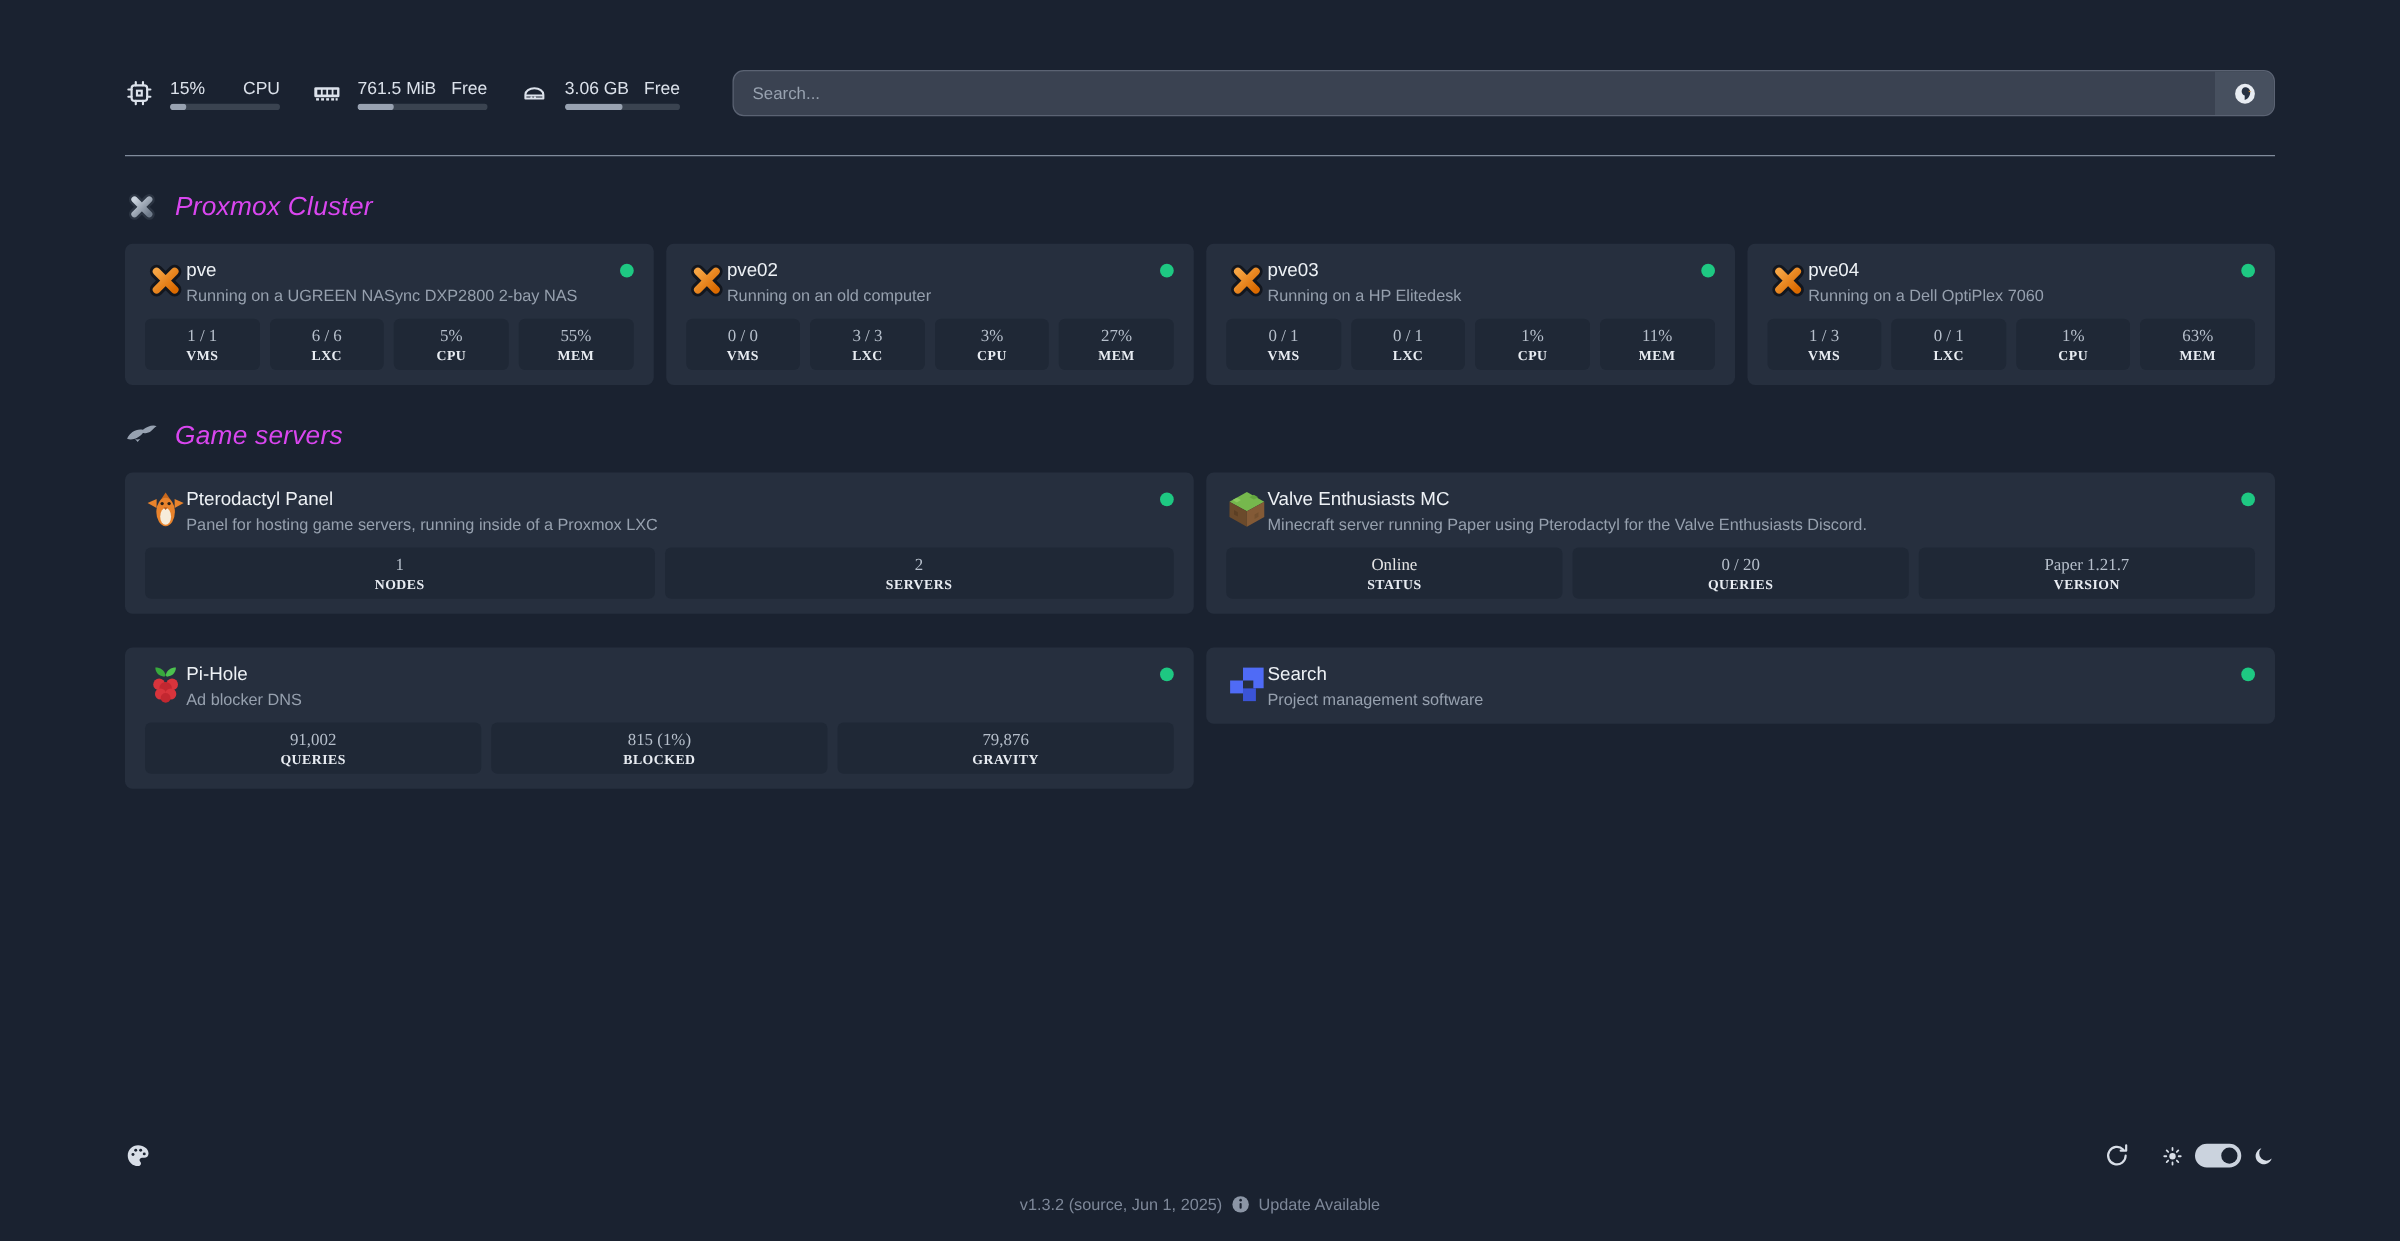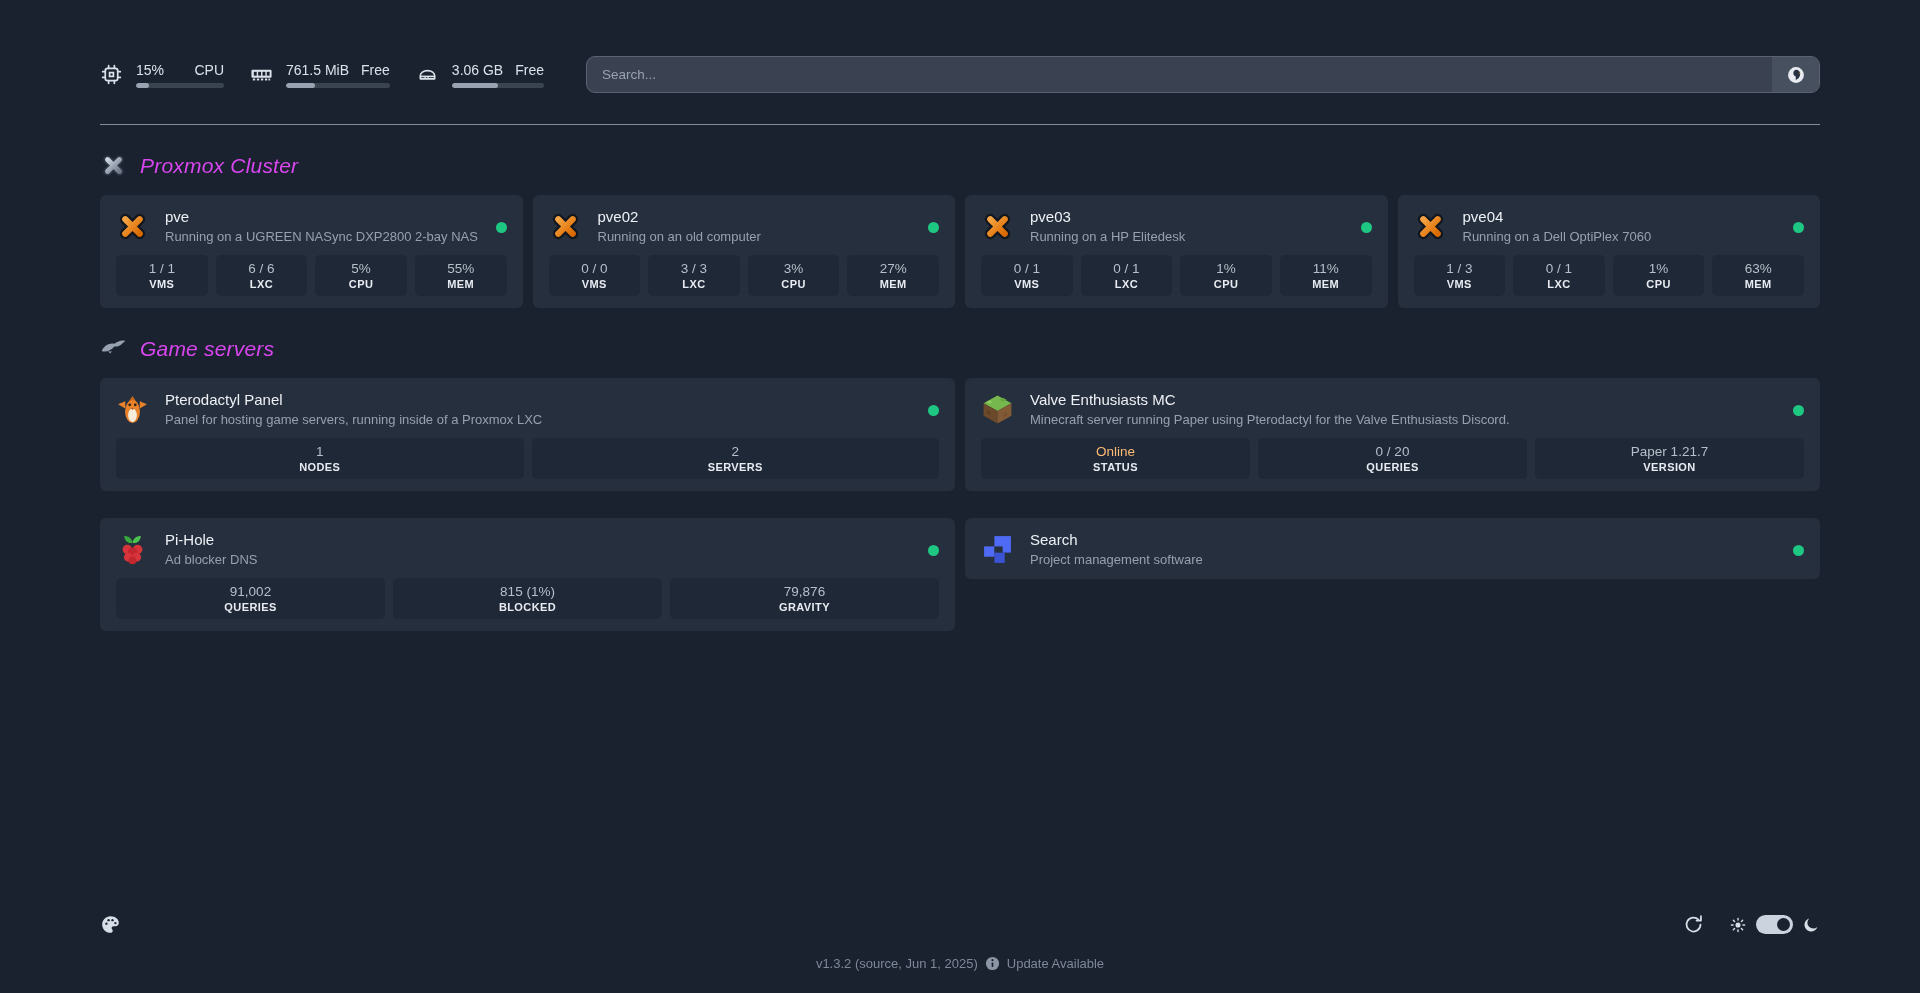--- a/index.html
+++ b/index.html
@@ -35,27 +35,27 @@
   .divider { border: none; border-top: 1px solid #818C9C; margin: 31px 0 0; }
 
   
   .section { margin-top: 27px; }
   .section-header { display: flex; align-items: center; gap: 13px; }
   .section-icon { width: 27px; height: 27px; flex: none; }
   .section-title { font-size: 21px; color: #d946ef; letter-spacing: .2px; font-style: italic; }
   .cards { display: grid; gap: 10px; margin-top: 16px; align-items: start; }
 
   .card { background: #262F3E; border-radius: 6px; padding: 13px 16px 12px; cursor: pointer; }
-  .card-head { display: flex; align-items: center; gap: 16px; }
+  .card-head { display: flex; align-items: flex-start; }
   .card-icon { width: 33px; height: 33px; flex: none; }
   .card-text { min-width: 0; }
   .card-title { font-size: 15px; color: #EDF1F5; }
   .card-desc { font-size: 13px; color: #96A0AE; margin-top: 4px; }
   .status-dot { width: 11px; height: 11px; border-radius: 50%; margin-left: auto; margin-top: 3px; flex: none; }
-  .card-stats { display: grid; grid-auto-flow: column; grid-auto-columns: 1fr; gap: 8px; margin-top: 11px; }
+  .card-stats { display: grid; grid-auto-flow: column; grid-auto-columns: 1fr; gap: 8px; margin-top: 11px; font-family: Liberation Serif, serif; }
   .stat { background: #1F2836; border-radius: 5px; height: 41px;
           display: flex; flex-direction: column; align-items: center; justify-content: center; gap: 2px; }
   .stat-value { font-size: 13.5px; color: #B6BFCB; }
   .stat-label { font-size: 11px; font-weight: bold; color: #E8ECF2; letter-spacing: .4px; }
 
   
   .footer { margin-top: auto; padding: 0 100px 22px; }
   .footer-icons { display: flex; align-items: center; color: #D8DEE7; }
   .icon-btn { background: none; border: none; color: #D8DEE7; cursor: pointer; padding: 0; display: flex; }
   .icon-btn svg { width: 21px; height: 21px; }
@@ -460,21 +460,21 @@
                 <use href="#icon-minecraft"></use>
               </svg>
       <div class="card-text">
         <div class="card-title">Valve Enthusiasts MC</div>
         <div class="card-desc">Minecraft server running Paper using Pterodactyl for the Valve Enthusiasts Discord.</div>
       </div>
       <span class="status-dot" style="background: rgb(30, 200, 130);"></span>
     </div>
     <div class="card-stats">
   <div class="stat">
-    <div class="stat-value" style="color: #fdba74;">Online</div>
+    <div class="stat-value" style="color: #e5e5e5;">Online</div>
     <div class="stat-label">STATUS</div>
   </div>
 
   <div class="stat">
     <div class="stat-value">0 / 20</div>
     <div class="stat-label">QUERIES</div>
   </div>
 
   <div class="stat">
     <div class="stat-value">Paper 1.21.7</div>

